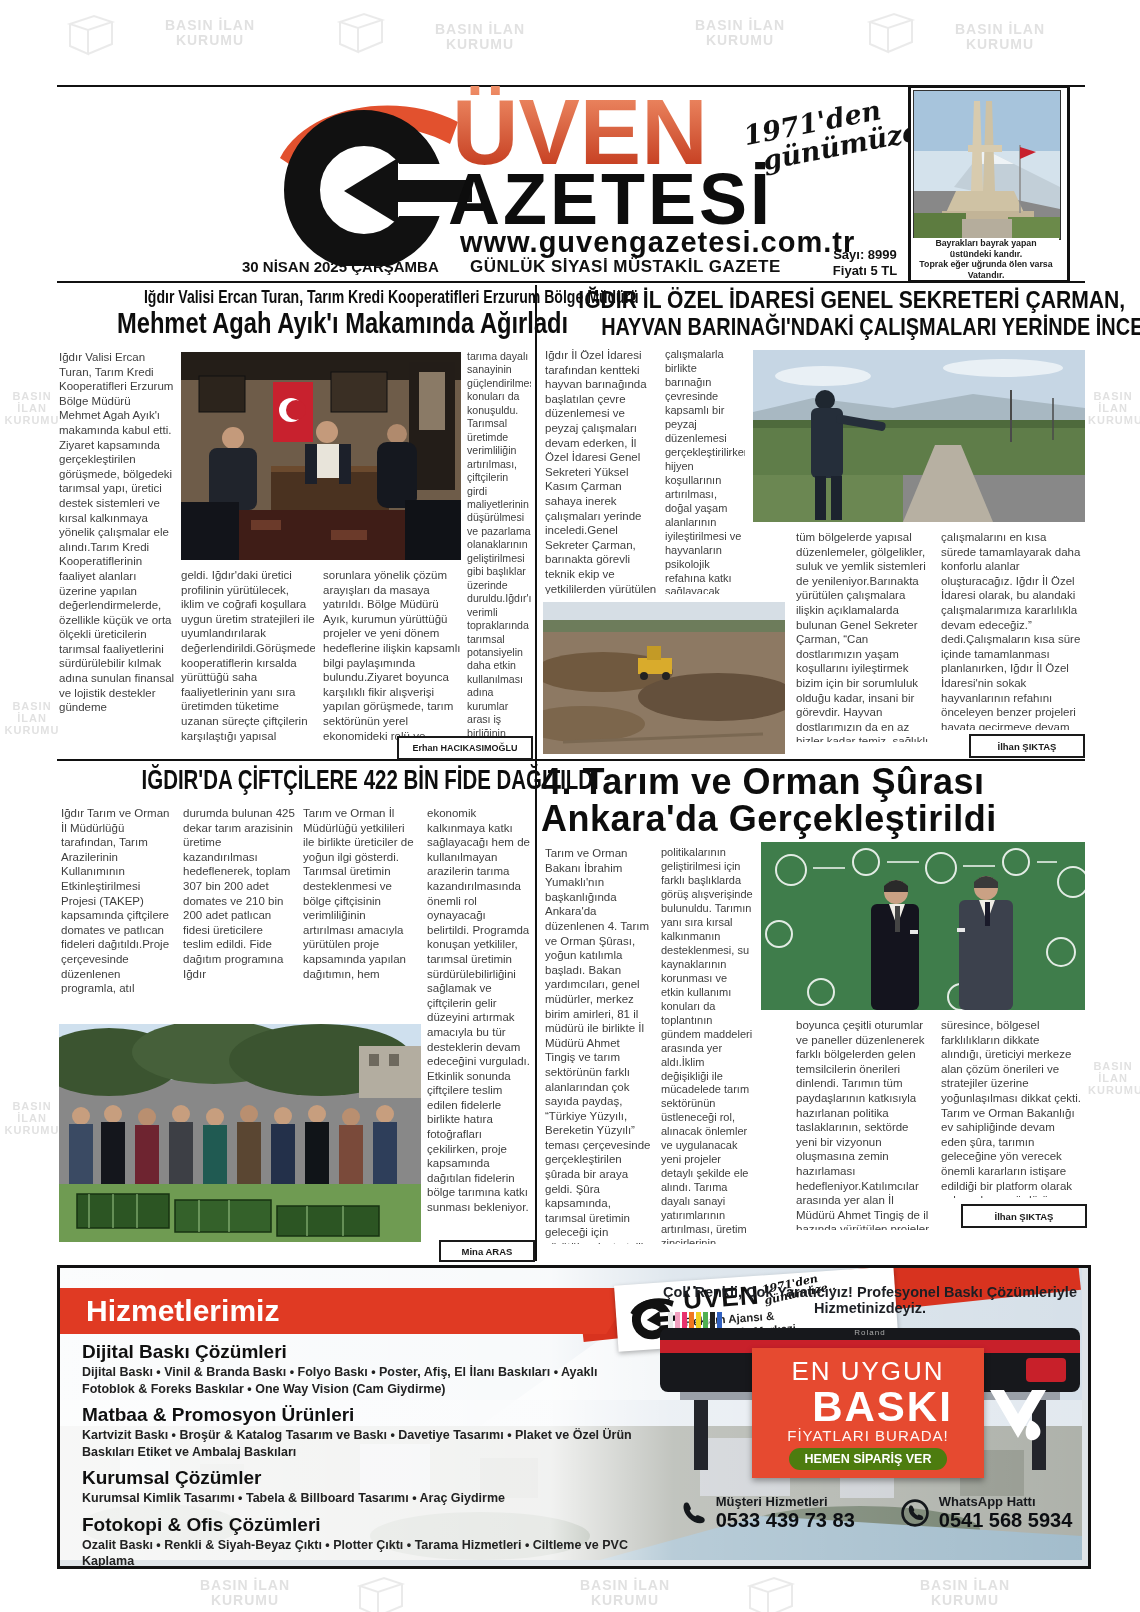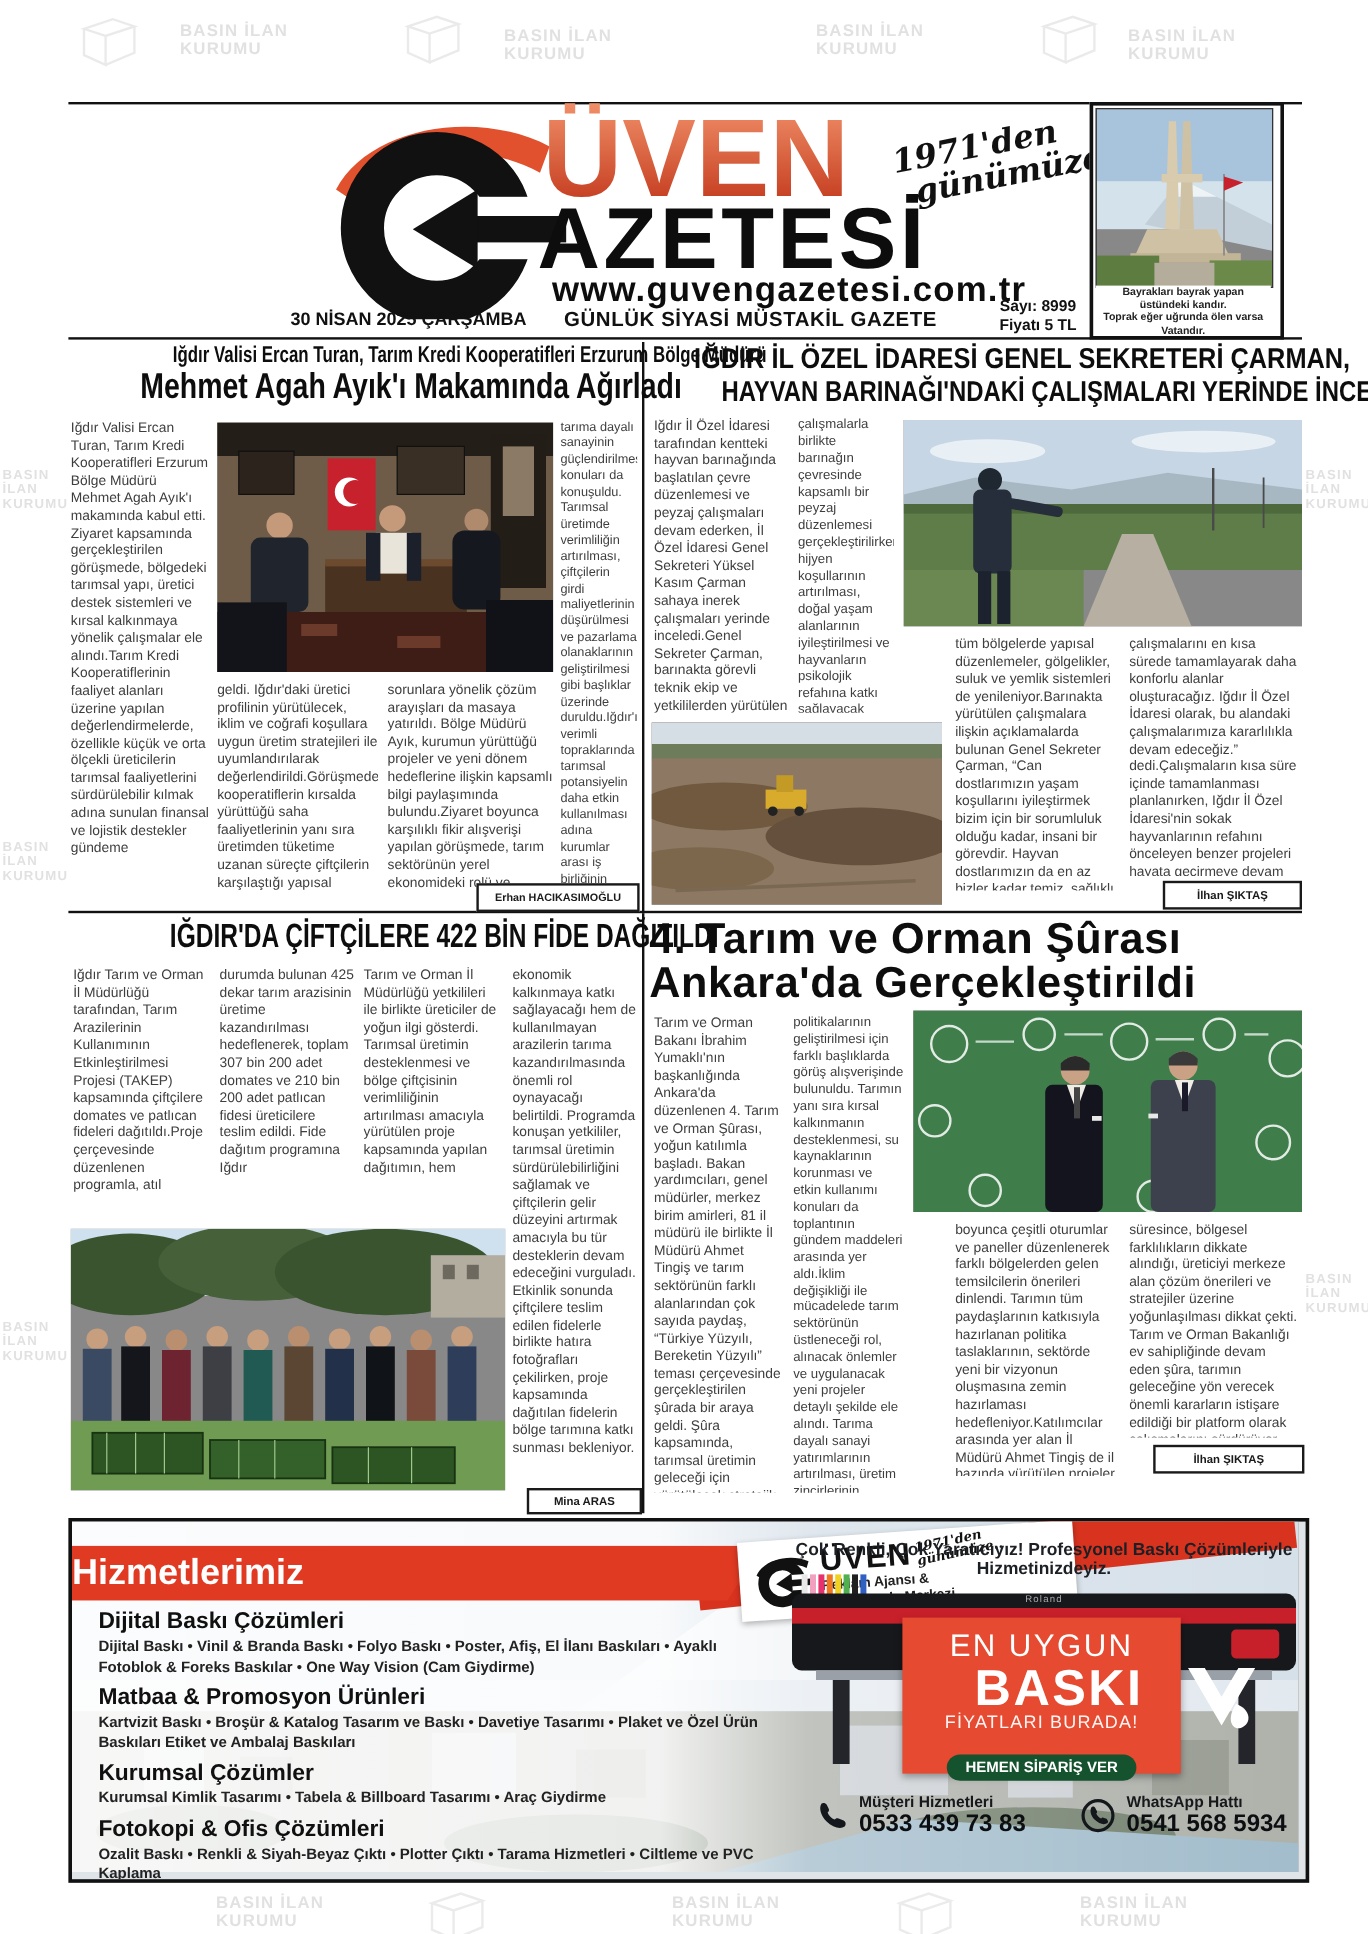--- a/index.html
+++ b/index.html
@@ -1,19 +1,19 @@
 <!DOCTYPE html>
 <html><head>
 <meta charset="utf-8">
 <style>
   html,body{margin:0;padding:0;background:#fff;}
   .page{position:relative;width:1140px;height:1612px;background:#fff;overflow:hidden;
         font-family:"Liberation Sans",sans-serif;color:#222;}
   .abs{position:absolute;}
-  .wm{position:absolute;text-align:left;color:#c9c9c9;opacity:.55;font-weight:bold;
+  .wm{position:absolute;text-align:center;color:#c9c9c9;opacity:.55;font-weight:bold;
       font-size:14px;line-height:1.1;letter-spacing:1px;pointer-events:none;}
   .wm span{display:block;}
   .cube{position:absolute;opacity:.5;}
   .rule{position:absolute;background:#111;}
   .cond{display:inline-block;white-space:nowrap;font-weight:bold;color:#0d0d0d;}
   .center{text-align:center;}
   .bodytext{position:absolute;font-size:11.5px;line-height:1.27;color:#3e3e3e;overflow:hidden;}
   .byline{position:absolute;border:2px solid #1a1a1a;background:#fff;display:flex;align-items:center;
           justify-content:center;font-size:9.5px;font-weight:bold;color:#1a1a1a;white-space:nowrap;}
   .photo{position:absolute;overflow:hidden;background:#888;}
@@ -393,21 +393,21 @@
             <ellipse cx="420" cy="268" rx="110" ry="24"></ellipse>
             <ellipse cx="800" cy="262" rx="120" ry="24"></ellipse>
           </g>
         <polygon points="540,292 700,248 1022,268 1022,292" fill="#7fa3b8"></polygon>
       </svg>
     </div>
     <div class="abs" style="left:0;top:0;width:1022px;height:292px;background:linear-gradient(90deg,rgba(255,255,255,.93) 0%,rgba(255,255,255,.88) 48%,rgba(255,255,255,.45) 60%,rgba(255,255,255,.28) 100%);"></div>
 
     <div class="abs" style="left:520px;top:4px;width:500px;height:44px;background:#d8331f;transform:rotate(-6deg);"></div>
     <div class="abs" style="left:0;top:20px;width:575px;height:46px;background:#e03a23;clip-path:polygon(0 0,100% 0,95% 100%,0 100%);display:flex;align-items:center;">
-      <span style="color:#fff;font-size:30px;font-weight:bold;">Hizmetlerimiz</span>
+      <span style="color:#fff;font-size:30px;font-weight:bold;padding-left:26px;">Hizmetlerimiz</span>
     </div>
     <div class="abs" style="left:556px;top:8px;width:260px;height:66px;background:#fff;transform:rotate(-4deg);box-shadow:0 2px 5px rgba(0,0,0,.3);display:flex;align-items:center;padding:0 10px;">
       <svg width="52" height="52" viewBox="0 0 210 178">
         <path d="M18 70 C45 18 135 2 196 34 L188 56 C135 26 58 38 36 82 Z" fill="#111"></path>
         <circle cx="102" cy="102" r="62" fill="none" stroke="#111" stroke-width="36"></circle>
         <rect x="120" y="76" width="90" height="52" fill="#fff"></rect>
         <rect x="130" y="92" width="80" height="22" fill="#111"></rect>
         <polygon points="82,103 136,70 136,136" fill="#111"></polygon>
       </svg>
       <div style="margin-left:6px;">
@@ -455,21 +455,21 @@
         <div class="abs center" style="left:0;top:0;width:420px;font-size:8px;color:#aaa;letter-spacing:1px;">Roland</div>
         <div class="abs" style="right:14px;top:30px;width:40px;height:24px;background:#c8202a;border-radius:4px;"></div>
       </div>
       <div class="abs" style="left:20px;top:86px;width:380px;height:8px;background:#9aa0a8;"></div>
       <div class="abs" style="left:34px;top:94px;width:14px;height:70px;background:#23252b;"></div>
       <div class="abs" style="left:372px;top:94px;width:14px;height:70px;background:#23252b;"></div>
       <div class="abs" style="left:92px;top:42px;width:232px;height:130px;background:#e64a30;box-shadow:0 3px 6px rgba(0,0,0,.35);text-align:center;color:#fff;">
         <div style="font-size:26px;font-weight:normal;letter-spacing:2px;margin-top:8px;">EN UYGUN</div>
         <div style="font-size:42px;font-weight:bold;line-height:.95;letter-spacing:2px;margin-left:29px;">BASKI</div>
         <div style="font-size:15px;letter-spacing:1px;opacity:.95;">FİYATLARI BURADA!</div>
-        <div style="display:inline-block;margin-top:18px;background:#14532d;color:#fff;font-size:12.5px;font-weight:bold;padding:4px 16px;border-radius:13px;">HEMEN SİPARİŞ VER</div>
+        <div style="display:inline-block;margin-top:4px;background:#4d7c0f;color:#fff;font-size:12.5px;font-weight:bold;padding:4px 16px;border-radius:13px;">HEMEN SİPARİŞ VER</div>
         <svg class="abs" style="right:-62px;top:42px;" width="56" height="52" viewBox="0 0 56 52">
           <polygon points="0,0 14,0 28,24 42,0 56,0 28,48" fill="#fff"></polygon>
           <path d="M40 30 C52 34 54 46 44 50 C36 52 32 42 40 30 Z" fill="#fff"></path>
         </svg>
       </div>
     </div>
 
     <div class="abs" style="left:610px;top:226px;width:410px;display:flex;justify-content:center;gap:44px;">
       <div style="display:flex;align-items:center;gap:8px;">
         <svg width="30" height="28" viewBox="0 0 36 32">

